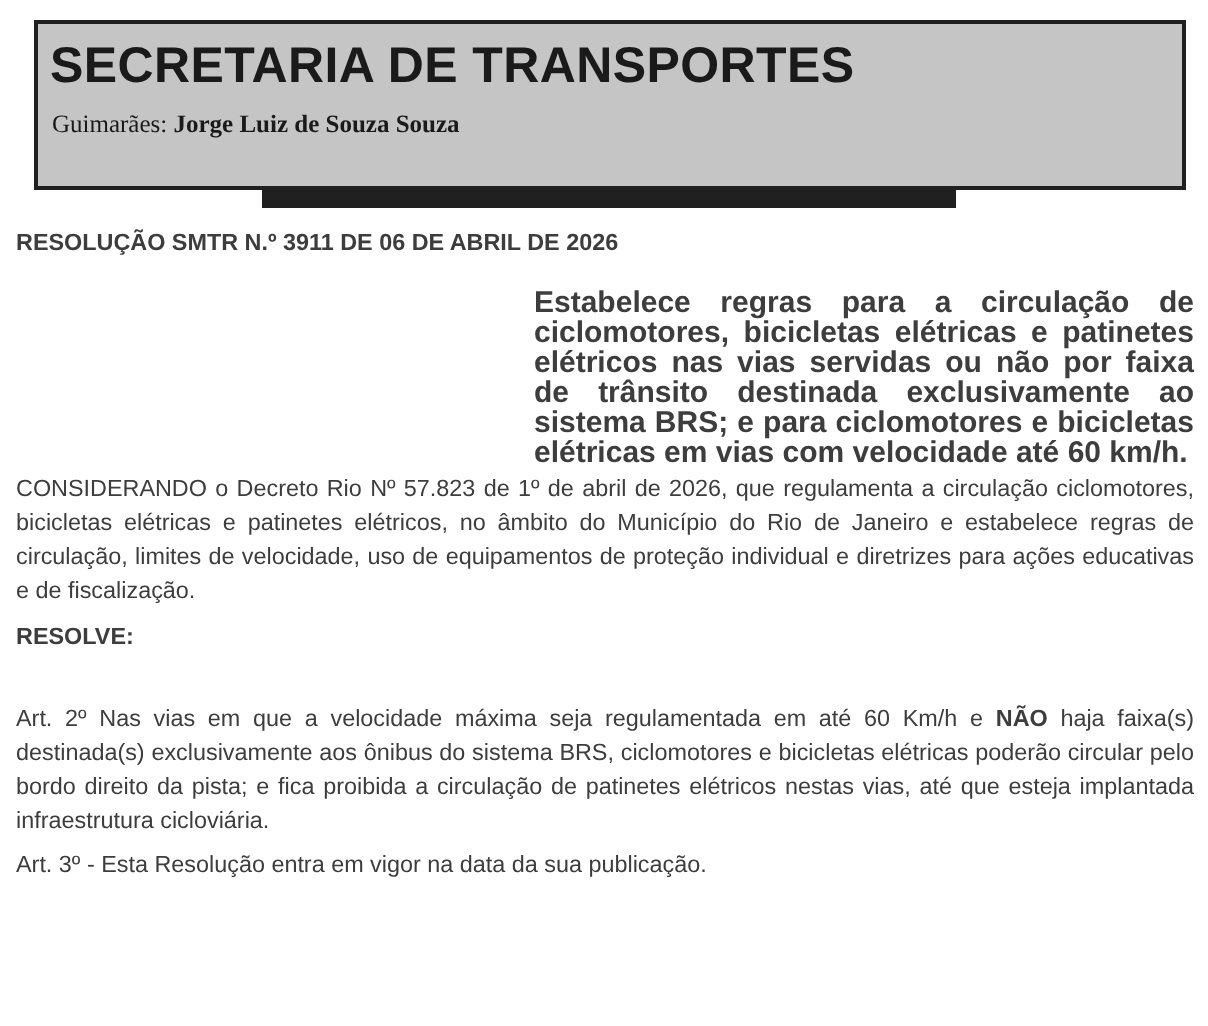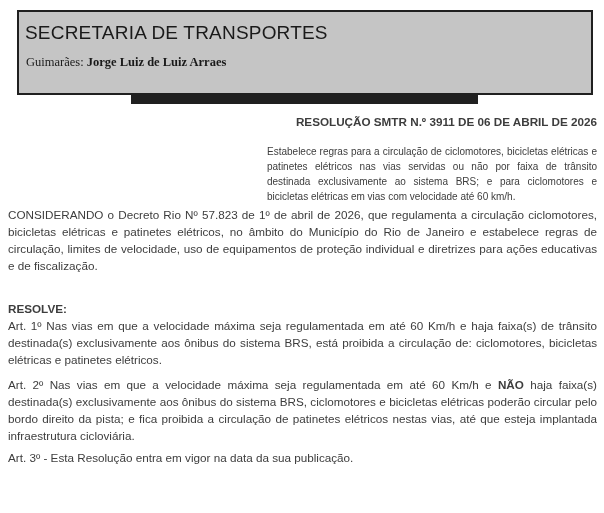--- a/index.html
+++ b/index.html
@@ -13,22 +13,22 @@
   
   .header-box {
     box-sizing: border-box;
     margin: 10px 11px 0 17px;
     height: 85px;
     background: var(--header-bg, #c5c5c5);
     border: 2px solid var(--border, #202020);
     padding: 5px 0 0 6px;
   }
   .org-title {
-    font-size: 19px;
-    font-weight: 400;
+    font-size: 25px;
+    font-weight: 700;
     color: var(--heading-text, #1a1a1a);
     line-height: 28px;
     margin: 2px 0 0 0;
     letter-spacing: 0.2px;
     white-space: nowrap;
   }
   .head-line {
     font-family: "Liberation Serif", serif;
     font-size: 12.5px;
     color: var(--heading-text, #1a1a1a);
@@ -40,72 +40,71 @@
     width: 347px; height: 9px;
     margin: 0 0 0 131px;
     background: var(--border, #202020);
   }
   
   .content { margin: 0 7px 0 8px; }
   .res-title {
     margin-top: 11px;
     font-size: 11.7px;
     font-weight: 700;
-    text-align: right;
+    text-align: left;
     color: var(--body-text, #3d3d3d);
   }
   .summary {
     width: 330px;
     margin: 16px 0 0 auto;
-    font-weight: 400;
-    font-size: 10px;
+    font-weight: 700;
+    font-size: 15px;
     line-height: 15px;
     text-align: justify;
     color: var(--body-text, #3d3d3d);
   }
   .para {
     font-size: 11.7px;
     line-height: 17px;
     text-align: justify;
     margin: 0;
     color: var(--body-text, #3d3d3d);
   }
   .preamble     { margin-top: 10px; }
   .considering  { margin-top: 2px; }
-  .resolve      { margin-top: 26px; font-weight: 700; }
+  .resolve      { margin-top: 6px; font-weight: 700; }
   .article-1    { margin-top: 0; }
-  .article-2    { margin-top: 8px; }
+  .article-2    { margin-top: 24px; }
   .article-3    { margin-top: 5px; }
   b { font-weight: 700; }
 </style>
 </head>
 <body>
 
 <div>
 
   <div class="header-box">
     <div class="org-title">SECRETARIA DE TRANSPORTES</div>
     <div class="head-line secretary-line">
-      <span>Guimarães: </span><b>Jorge Luiz de Luiz Arraes</b>
+      <span>Guimarães: </span><b>Jorge Luiz de Souza Souza</b>
     </div>
   </div>
 
   <div class="divider-bar"></div>
 
   <div class="content">
 
     <div class="res-title">RESOLUÇÃO SMTR N.º 3911 DE 06 DE ABRIL DE 2026</div>
 
     <div class="summary">Estabelece regras para a circulação de ciclomotores, bicicletas elétricas e patinetes elétricos nas vias servidas ou não por faixa de trânsito destinada exclusivamente ao sistema BRS; e para ciclomotores e bicicletas elétricas em vias com velocidade até 60 km/h.</div>
 
 
     <p class="para considering">CONSIDERANDO o Decreto Rio Nº 57.823 de 1º de abril de 2026, que regulamenta a circulação ciclomotores, bicicletas elétricas e patinetes elétricos, no âmbito do Município do Rio de Janeiro e estabelece regras de circulação, limites de velocidade, uso de equipamentos de proteção individual e diretrizes para ações educativas e de fiscalização.</p>
 
     <p class="para resolve">RESOLVE:</p>
 
-    <p class="para article-1">Art. 1º Nas vias em que a velocidade máxima seja regulamentada em até 60 Km/h e haja faixa(s) de trânsito destinada(s) exclusivamente aos ônibus do sistema BRS, está proibida a circulação de: ciclomotores, bicicletas elétricas e patinetes elétricos.</p>
 
     <p class="para article-2"><span>Art. 2º Nas vias em que a velocidade máxima seja regulamentada em até 60 Km/h e </span><b>NÃO</b><span> haja faixa(s) destinada(s) exclusivamente aos ônibus do sistema BRS, ciclomotores e bicicletas elétricas poderão circular pelo bordo direito da pista; e fica proibida a circulação de patinetes elétricos nestas vias, até que esteja implantada infraestrutura cicloviária.</span></p>
 
     <p class="para article-3">Art. 3º - Esta Resolução entra em vigor na data da sua publicação.</p>
 
   </div>
 </div>
 
 </body></html>

